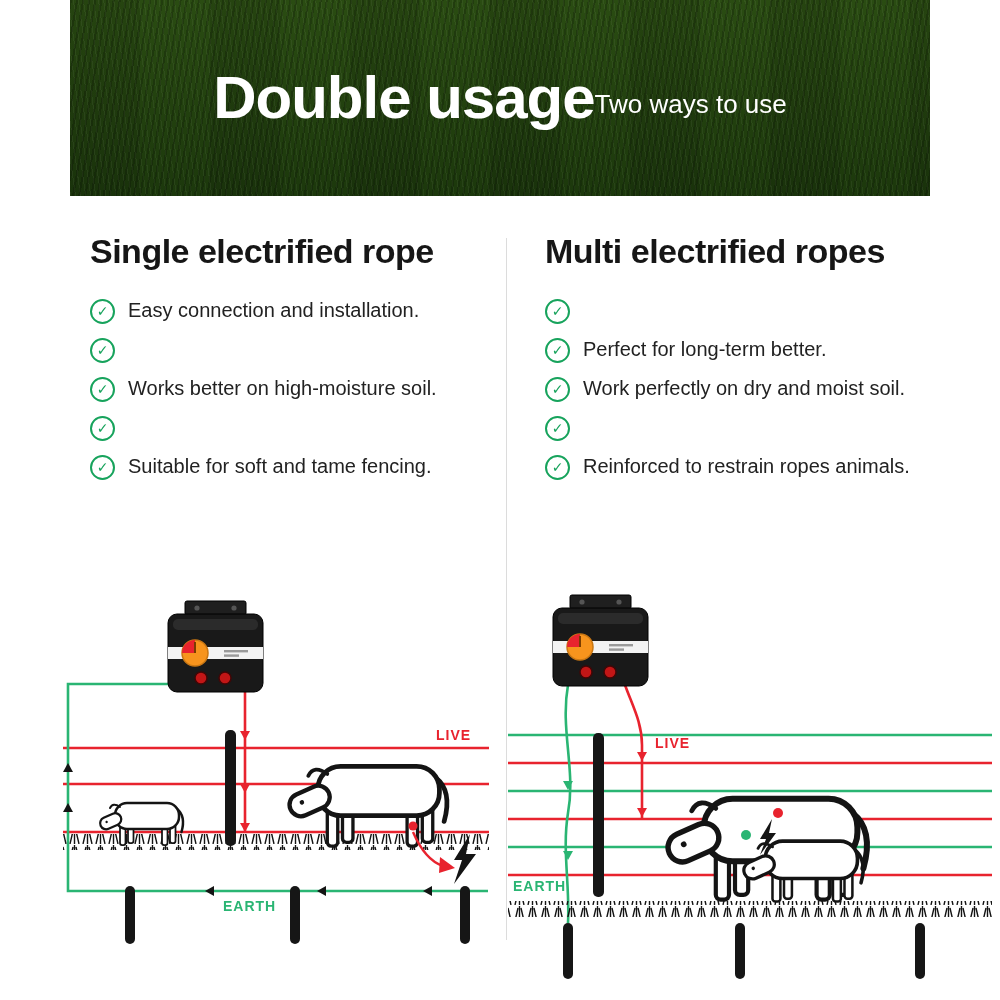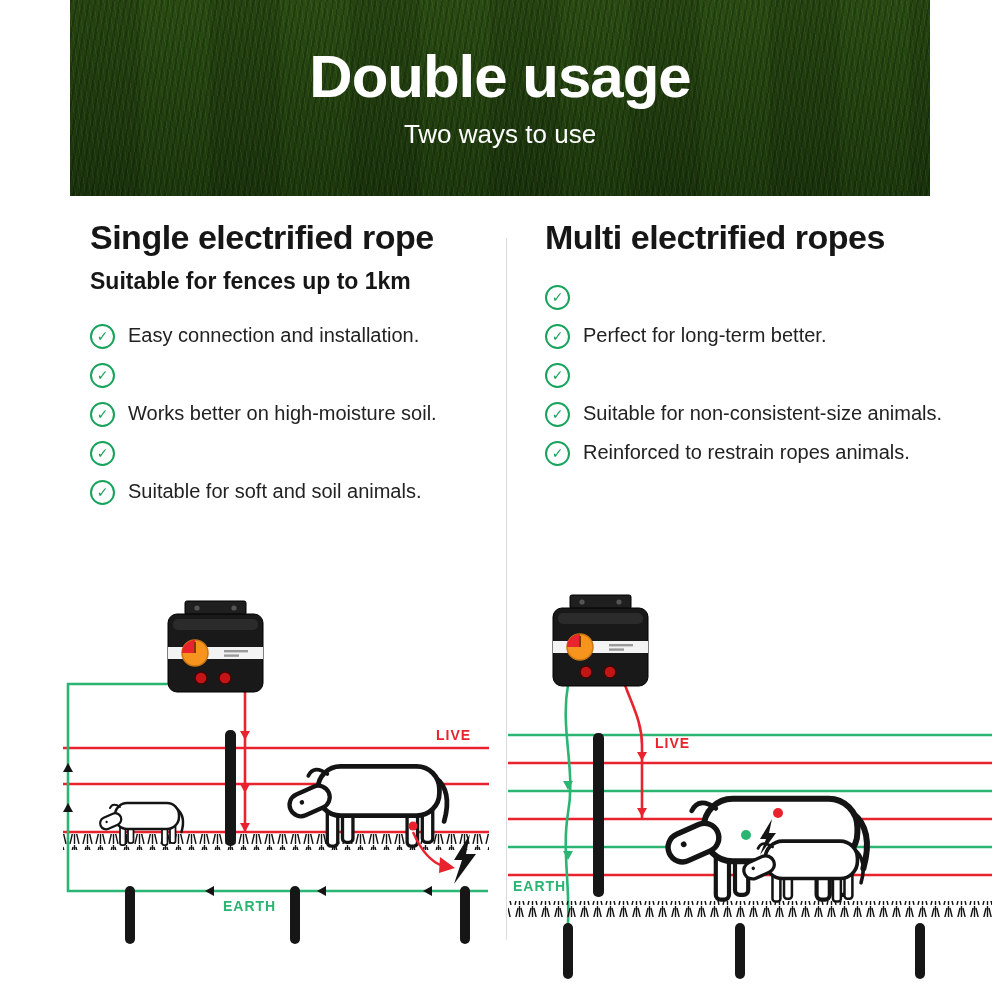--- a/index.html
+++ b/index.html
@@ -1,31 +1,31 @@
 <!DOCTYPE html>
 <html><head>
 <meta charset="utf-8">
 <style>
   html,body{margin:0;padding:0;background:#fff;}
   .page{position:relative;width:1000px;height:1000px;background:#ffffff;font-family:"Liberation Sans","DejaVu Sans",sans-serif;overflow:hidden;}
 
   
   .banner{position:absolute;left:70px;top:0;width:860px;height:196px;
-    display:flex;flex-direction:column;align-items:center;justify-content:center;
+    display:flex;flex-direction:row;align-items:center;justify-content:center;
     background-color:#20400e;
     background-image:
       repeating-linear-gradient(100deg, rgba(0,0,0,.20) 0 2px, rgba(0,0,0,0) 2px 6px),
       repeating-linear-gradient(82deg, rgba(255,255,255,.05) 0 1px, rgba(255,255,255,0) 1px 5px),
       repeating-linear-gradient(90deg, rgba(0,0,0,.10) 0 70px, rgba(0,0,0,0) 70px 140px),
       linear-gradient(180deg,#2a4c12,#1c380c);}
   .banner-title{color:#ffffff;font-size:60px;font-weight:800;letter-spacing:-1px;line-height:1;}
   .banner-sub{color:#ffffff;font-size:26px;font-weight:500;margin-top:12px;}
 
   
-  .col{position:absolute;top:220px;}
+  .col{position:absolute;top:234px;}
   .col.left{left:90px;width:400px;}
   .col.right{left:535px;width:442px;margin-left:10px;}
   .col h2{margin:0;font-size:34px;font-weight:800;color:#161616;letter-spacing:-0.5px;line-height:1.05;}
   .col .sub{margin-top:12px;font-size:23px;font-weight:700;color:#161616;}
   .bullets{margin:28px 0 0 0;padding:0;list-style:none;display:flex;flex-direction:column;gap:13px;}
   .bullets li{display:flex;align-items:flex-start;gap:13px;font-size:20px;color:#222222;line-height:1.2;}
   .check{flex:0 0 auto;width:21px;height:21px;margin-top:1px;border:2px solid #17a35c;border-radius:50%;
     color:#17a35c;display:flex;align-items:center;justify-content:center;font-size:14px;font-weight:bold;}
 
   .divider{position:absolute;left:506px;top:238px;width:1px;height:702px;background:#dcdcdc;}
@@ -40,59 +40,58 @@
 
 <div class="page">
 
   <div class="banner">
     <div class="banner-title">Double usage</div>
     <div class="banner-sub">Two ways to use</div>
   </div>
 
   <div class="col left">
     <h2>Single electrified rope</h2>
-    <div class="sub">Suitable for fences up to 1km</div>
     <ul class="bullets">
       <li>
           <span class="check">✓</span>
           <span>Easy connection and installation.</span>
         </li>
       <li>
           <span class="check">✓</span>
         </li>
       <li>
           <span class="check">✓</span>
           <span>Works better on high-moisture soil.</span>
         </li>
       <li>
           <span class="check">✓</span>
         </li>
       <li>
           <span class="check">✓</span>
-          <span>Suitable for soft and soil animals.</span>
+          <span>Suitable for soft and tame fencing.</span>
         </li>
     </ul>
   </div>
 
   <div class="col right">
     <h2>Multi electrified ropes</h2>
     <ul class="bullets">
       <li>
           <span class="check">✓</span>
         </li>
       <li>
           <span class="check">✓</span>
           <span>Perfect for long-term better.</span>
         </li>
       <li>
           <span class="check">✓</span>
-        </li>
-      <li>
-          <span class="check">✓</span>
-          <span>Suitable for non-consistent-size animals.</span>
+          <span>Work perfectly on dry and moist soil.</span>
+        </li>
+      <li>
+          <span class="check">✓</span>
         </li>
       <li>
           <span class="check">✓</span>
           <span>Reinforced to restrain ropes animals.</span>
         </li>
     </ul>
   </div>
 
   <div class="divider"></div>
 

